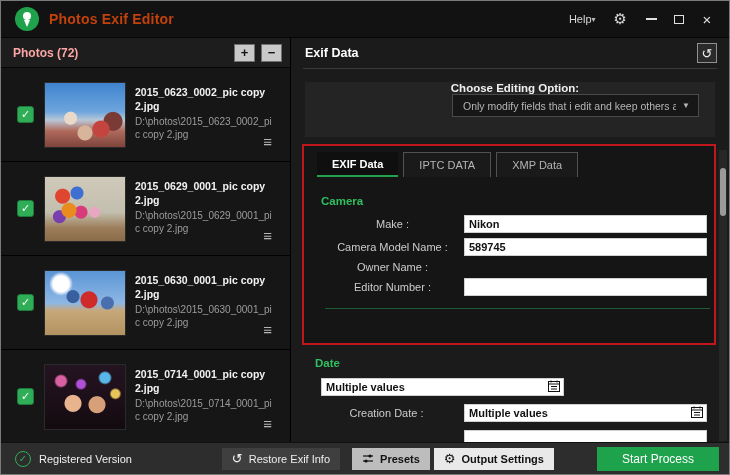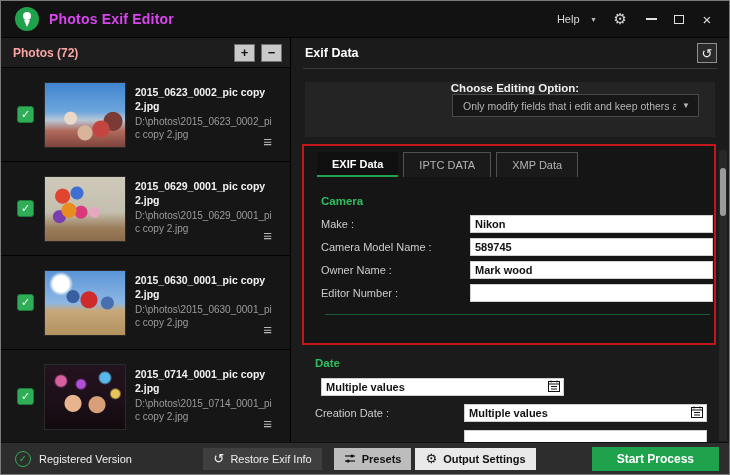--- a/index.html
+++ b/index.html
@@ -9,23 +9,23 @@
     background:#1a1a1a; color:#e8e8e8;
     border:1px solid #7a7a7a;
     overflow:hidden; position:relative;
   }
 
   
   .titlebar { height:37px; background:#121212; display:flex; align-items:center; padding:0 8px; border-bottom:1px solid #060606; }
   .logo { width:24px; height:24px; border-radius:50%; background:#1fa24b; position:relative; margin:0 10px 0 6px; flex:none; }
   .logo .dot { position:absolute; left:8px; top:5px; width:8px; height:8px; border-radius:50%; background:#fff; }
   .logo .pin { position:absolute; left:9px; top:13px; width:0; height:0; border-left:3px solid transparent; border-right:3px solid transparent; border-top:7px solid #fff; }
-  .app-title { font-size:14px; font-weight:bold; color:#d946ef; letter-spacing:.2px; }
+  .app-title { font-size:14px; font-weight:bold; color:#c2410c; letter-spacing:.2px; }
   .titlebar .grow { flex:1; }
-  .help { font-size:11px; color:#d8d8d8; display:flex; align-items:center; gap:12px; padding:4px 8px; cursor:default; }
+  .help { font-size:11px; color:#d8d8d8; display:flex; align-items:center; gap:0; padding:4px 8px; cursor:default; }
   .help .chev { font-size:8px; color:#bdbdbd; }
   .gear { font-size:15px; color:#d8d8d8; padding:2px 10px; }
   .winbtn { width:28px; height:24px; display:flex; align-items:center; justify-content:center; color:#e0e0e0; }
   .min-glyph { width:11px; height:0; border-top:2px solid #e0e0e0; }
   .max-glyph { width:10px; height:9px; border:1.5px solid #e0e0e0; }
   .close-glyph { font-size:15px; line-height:1; }
 
   
   .main { display:flex; height:405px; }
 
@@ -88,43 +88,43 @@
   .red-box { margin:7px 13px 0 11px; border:2px solid #c1161c; height:201px; background:#151515; }
   .tabs { display:flex; padding:6px 0 0 13px; }
   .tab { height:25px; padding:0 15px; display:flex; align-items:center; font-size:11px; }
   .tab.active { background:#0f0f0f; color:#fff; font-weight:bold; border-bottom:2px solid #23a24d; }
   .tab.inactive { background:#1a1a1a; color:#b5b5b5; border:1px solid #515151; border-bottom:none; margin-left:5px; }
 
   .section-title { color:#2fbf5f; font-size:11.5px; font-weight:bold; }
   .camera-section { padding:18px 0 0 17px; }
   .form { margin-top:8px; }
   .form-row { display:flex; align-items:center; margin-top:5px; }
-  .form-label { width:143px; text-align:left; font-size:11px; color:#cccccc; flex:none; }
-  .text-input { width:243px; height:18px; margin-left:6px; background:#fff; border:1px solid #d0d0d0; font-size:11px; font-weight:bold; color:#111; padding:0 4px; font-family:"Liberation Sans","DejaVu Sans",sans-serif; outline:none; }
+  .form-label { width:143px; text-align:center; font-size:11px; color:#cccccc; flex:none; }
+  .text-input { width:243px; height:18px; margin-left:0; background:#fff; border:1px solid #d0d0d0; font-size:11px; font-weight:bold; color:#111; padding:0 4px; font-family:"Liberation Sans","DejaVu Sans",sans-serif; outline:none; }
   .green-divider { border-top:1px solid #1d5c33; margin:12px 4px 0 4px; }
 
   .date-section { padding:12px 0 0 24px; }
   .date-form-row { display:flex; align-items:center; margin-top:7px; }
   .input-wrap { position:relative; margin-left:6px;text-decoration:underline; }
   .input-wrap .text-input { margin-left:0; padding-right:20px; }
   .cal-icon { position:absolute; right:4px; top:3px; width:12px; height:12px; }
 
   .v-scroll { position:absolute; right:2px; top:112px; width:8px; bottom:2px; background:#272727; }
   .v-thumb { position:absolute; left:1px; top:18px; width:6px; height:48px; background:#9a9a9a; border-radius:3px; }
 
   
   .footer { height:32px; background:#2d2d2d; border-top:1px solid #101010; display:flex; align-items:center; padding:0 10px 0 14px; position:absolute; left:0; right:0; bottom:0; }
   .reg-icon { width:16px; height:16px; border:1.5px solid #2fae57; border-radius:50%; color:#2fae57; font-size:10px; line-height:13px; text-align:center; flex:none; }
   .reg-text { font-size:11px; color:#f0f0f0; margin-left:8px; }
   .footer .grow { flex:1; }
   .f-btn { height:22px; display:flex; align-items:center; gap:6px; font-size:11px; padding:0 10px; border:none; font-family:inherit; }
   .btn-restore { background:#3f3f3f; color:#eee; }
   .btn-presets { background:#bdbdbd; color:#111; font-weight:bold; margin-left:12px; }
   .btn-output { background:#e9e9e9; color:#111; font-weight:bold; margin-left:4px; }
-  .btn-start { background:#1ea24c; color:#fff; font-weight:bold; font-size:12px; padding:0 25px; height:24px; margin-left:56px; }
+  .btn-start { background:#1ea24c; color:#fff; font-weight:normal; font-size:12px; padding:0 25px; height:24px; margin-left:43px; }
   .icon-restore { font-size:13px; line-height:1; }
   .icon-gear-dark { font-size:13px; color:#111; line-height:1; }
 </style>
 </head>
 <body>
 
 <div class="titlebar">
   <div class="logo">
     <span class="dot"></span>
       <span class="pin"></span>
@@ -227,21 +227,20 @@
           <div class="form-row">
             <span class="form-label">Make :</span>
             <input class="text-input" type="text" value="Nikon" style="">
           </div>
           <div class="form-row">
             <span class="form-label">Camera Model Name :</span>
             <input class="text-input" type="text" value="589745" style="">
           </div>
           <div class="form-row">
             <span class="form-label">Owner Name :</span>
-            <input class="text-input" type="text" value="Mark wood" style="">
           </div>
           <div class="form-row">
             <span class="form-label">Editor Number :</span>
             <input class="text-input" type="text" value="" style="">
           </div>
         </div>
         <div class="green-divider"></div>
       </div>
     </div>
 

